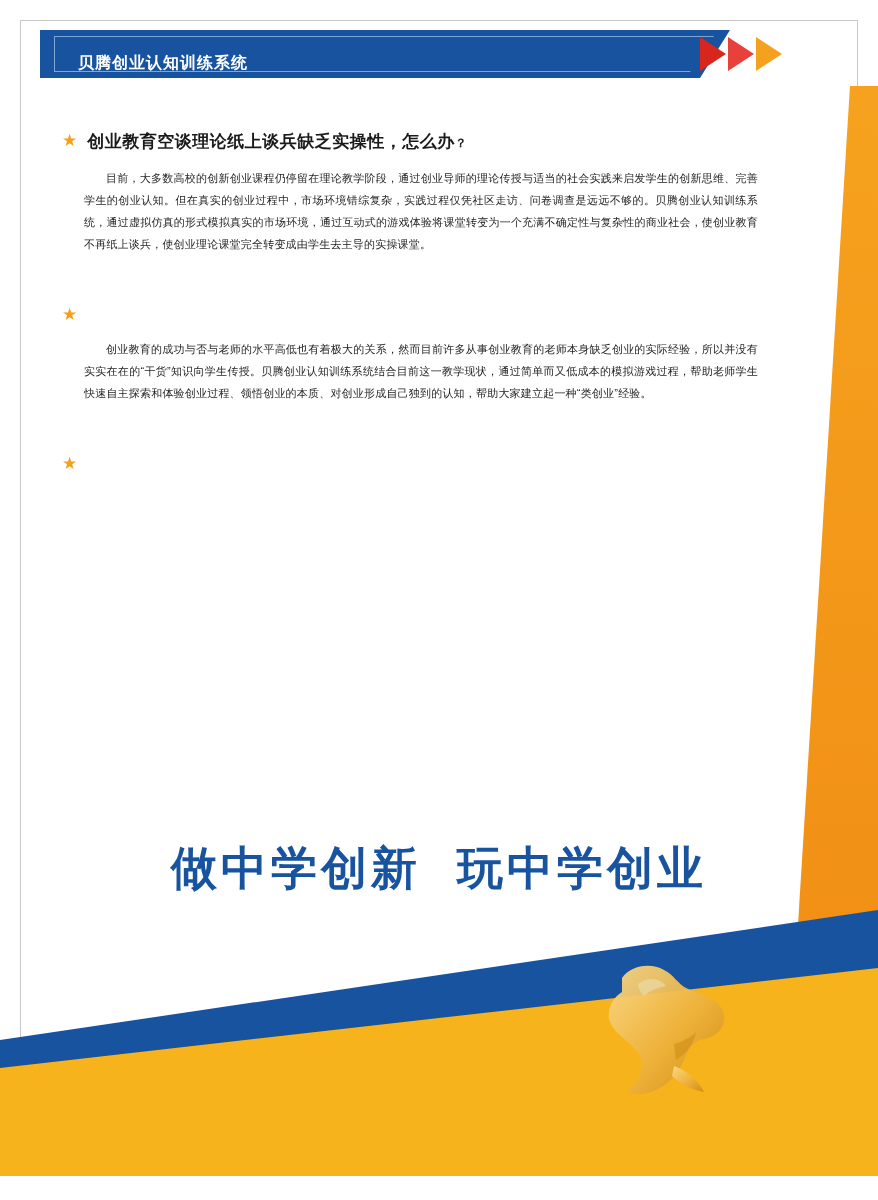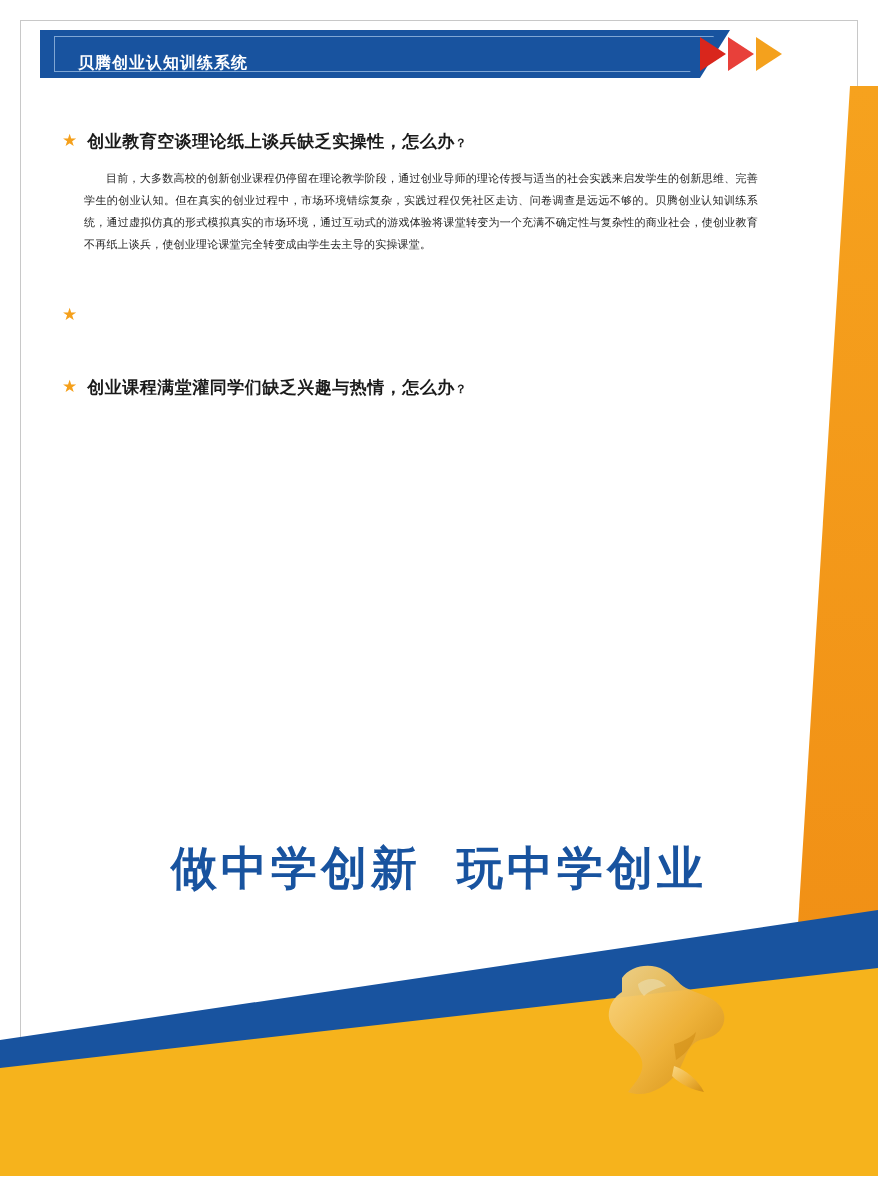--- a/index.html
+++ b/index.html
@@ -202,26 +202,26 @@
         <span class="star">★</span>
         <span class="sec-title"><span>创业教育空谈理论纸上谈兵缺乏实操性，怎么办</span><span class="qm">？</span></span>
       </div>
       <div class="sec-body">目前，大多数高校的创新创业课程仍停留在理论教学阶段，通过创业导师的理论传授与适当的社会实践来启发学生的创新思维、完善学生的创业认知。但在真实的创业过程中，市场环境错综复杂，实践过程仅凭社区走访、问卷调查是远远不够的。贝腾创业认知训练系统，通过虚拟仿真的形式模拟真实的市场环境，通过互动式的游戏体验将课堂转变为一个充满不确定性与复杂性的商业社会，使创业教育不再纸上谈兵，使创业理论课堂完全转变成由学生去主导的实操课堂。</div>
     </div>
 
     <div class="section">
       <div class="sec-head">
         <span class="star">★</span>
       </div>
+      <div class="sec-body">创业教育的成功与否与老师的水平高低也有着极大的关系，然而目前许多从事创业教育的老师本身缺乏创业的实际经验，所以并没有实实在在的“干货”知识向学生传授。贝腾创业认知训练系统结合目前这一教学现状，通过简单而又低成本的模拟游戏过程，帮助老师学生快速自主探索和体验创业过程、领悟创业的本质、对创业形成自己独到的认知，帮助大家建立起一种“类创业”经验。</div>
     </div>
 
     <div class="section">
       <div class="sec-head">
         <span class="star">★</span>
-        <span class="sec-title"><span>创业课程满堂灌同学们缺乏兴趣与热情，怎么办</span><span class="qm">？</span></span>
       </div>
     </div>
 
   </div>
 
   <div class="slogan">
     <span>做中学创新</span><span class="gap"></span><span>玩中学创业</span>
   </div>
 
   <div class="bottom-blue"></div>

